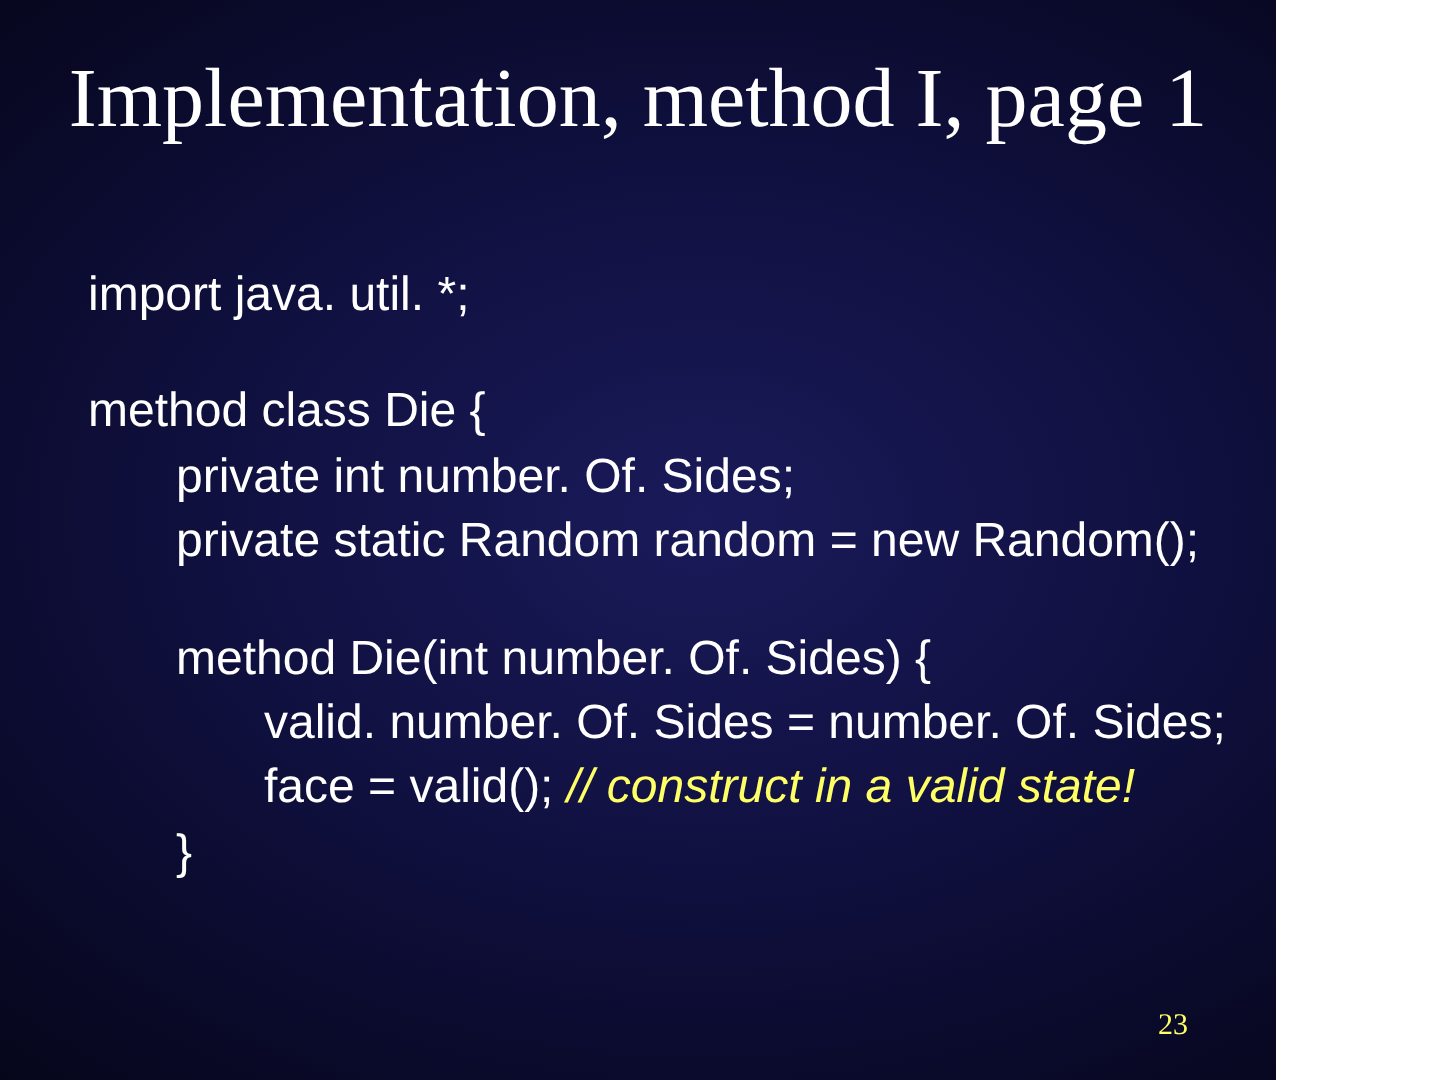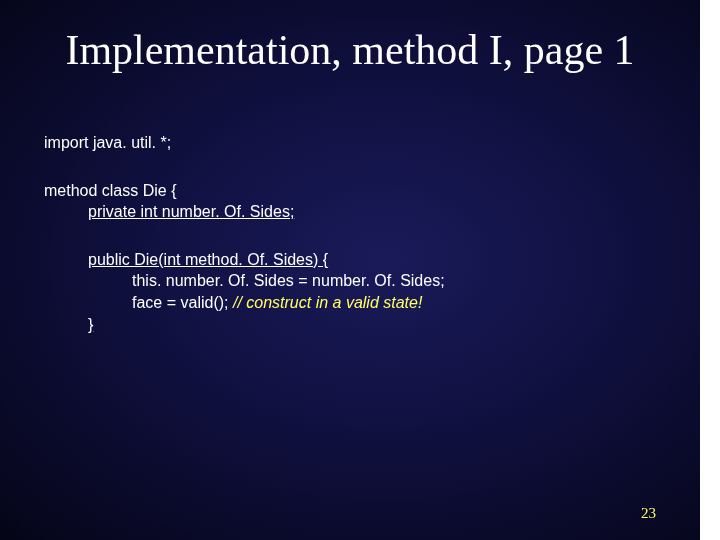--- a/index.html
+++ b/index.html
@@ -3,21 +3,21 @@
 <meta charset="utf-8">
 <style>
   html, body {
     margin: 0;
     padding: 0;
     width: 720px;
     height: 540px;
     overflow: hidden;
   }
   .slide {
-    width: 700px;
+    width: 638px;
     height: 540px;
     background: radial-gradient(ellipse 700px 500px at 55% 48%, #1a1a5a 0%, #101040 35%, #070720 70%, #000000 100%);
     position: relative;
     box-sizing: border-box;
     font-family: "Times New Roman", Times, serif;
   }
   .title {
     position: absolute;
     top: 26px;
     left: 0;
@@ -28,30 +28,30 @@
     font-family: "Times New Roman", Times, serif;
     font-weight: 400;
   }
   .body {
     position: absolute;
     top: 132px;
     left: 44px;
     right: 30px;
     color: #ffffff;
     font-family: Verdana, Geneva, sans-serif;
-    font-size: 16px;
+    font-size: 24px;
     line-height: 1.35;
   }
   .line {
     white-space: pre;
   }
   .para-gap {
     height: 26px;
   }
-  .indent1 { padding-left: 44px; text-decoration: underline; }
+  .indent1 { padding-left: 44px; }
   .indent2 { padding-left: 88px; }
   .comment { color: #ffff66; font-style: italic; }
   .page-num {
     position: absolute;
     right: 44px;
     bottom: 18px;
     color: #ffff66;
     font-family: "Times New Roman", Times, serif;
     font-size: 15px;
   }
@@ -61,22 +61,23 @@
 
 <div class="slide">
 
   <div class="title">Implementation, method I, page 1</div>
 
   <div class="body">
     <div class="line">import java. util. *;</div>
     <div class="para-gap"></div>
     <div class="line">method class Die {</div>
     <div class="line indent1">private int number. Of. Sides;</div>
+    <div class="line indent1">private static Random random = new Random();</div>
     <div class="para-gap"></div>
-    <div class="line indent1">public Die(int method. Of. Sides) {</div>
-    <div class="line indent2">this. number. Of. Sides = number. Of. Sides;</div>
+    <div class="line indent1">method Die(int number. Of. Sides) {</div>
+    <div class="line indent2">valid. number. Of. Sides = number. Of. Sides;</div>
     <div class="line indent2"><span>face = valid(); </span><span class="comment">// construct in a valid state!</span></div>
     <div class="line indent1">}</div>
   </div>
 
   <div class="page-num">23</div>
 
 </div>
 
 </body></html>

